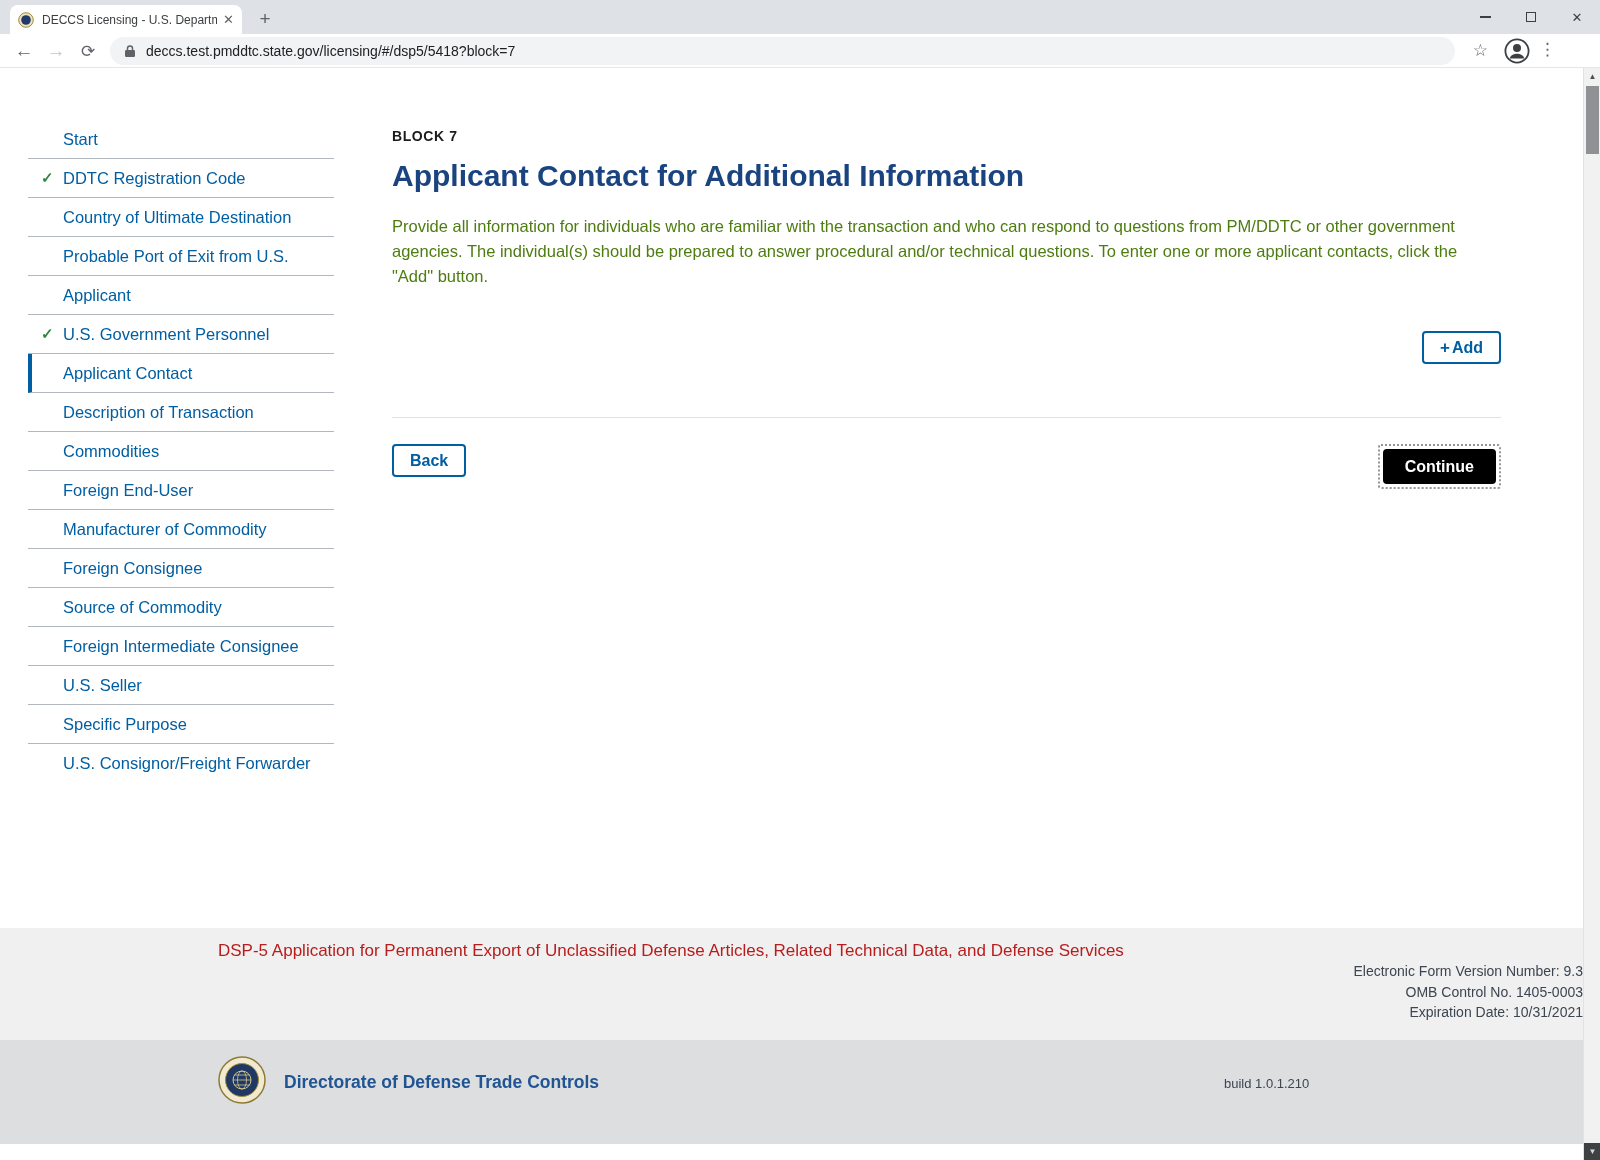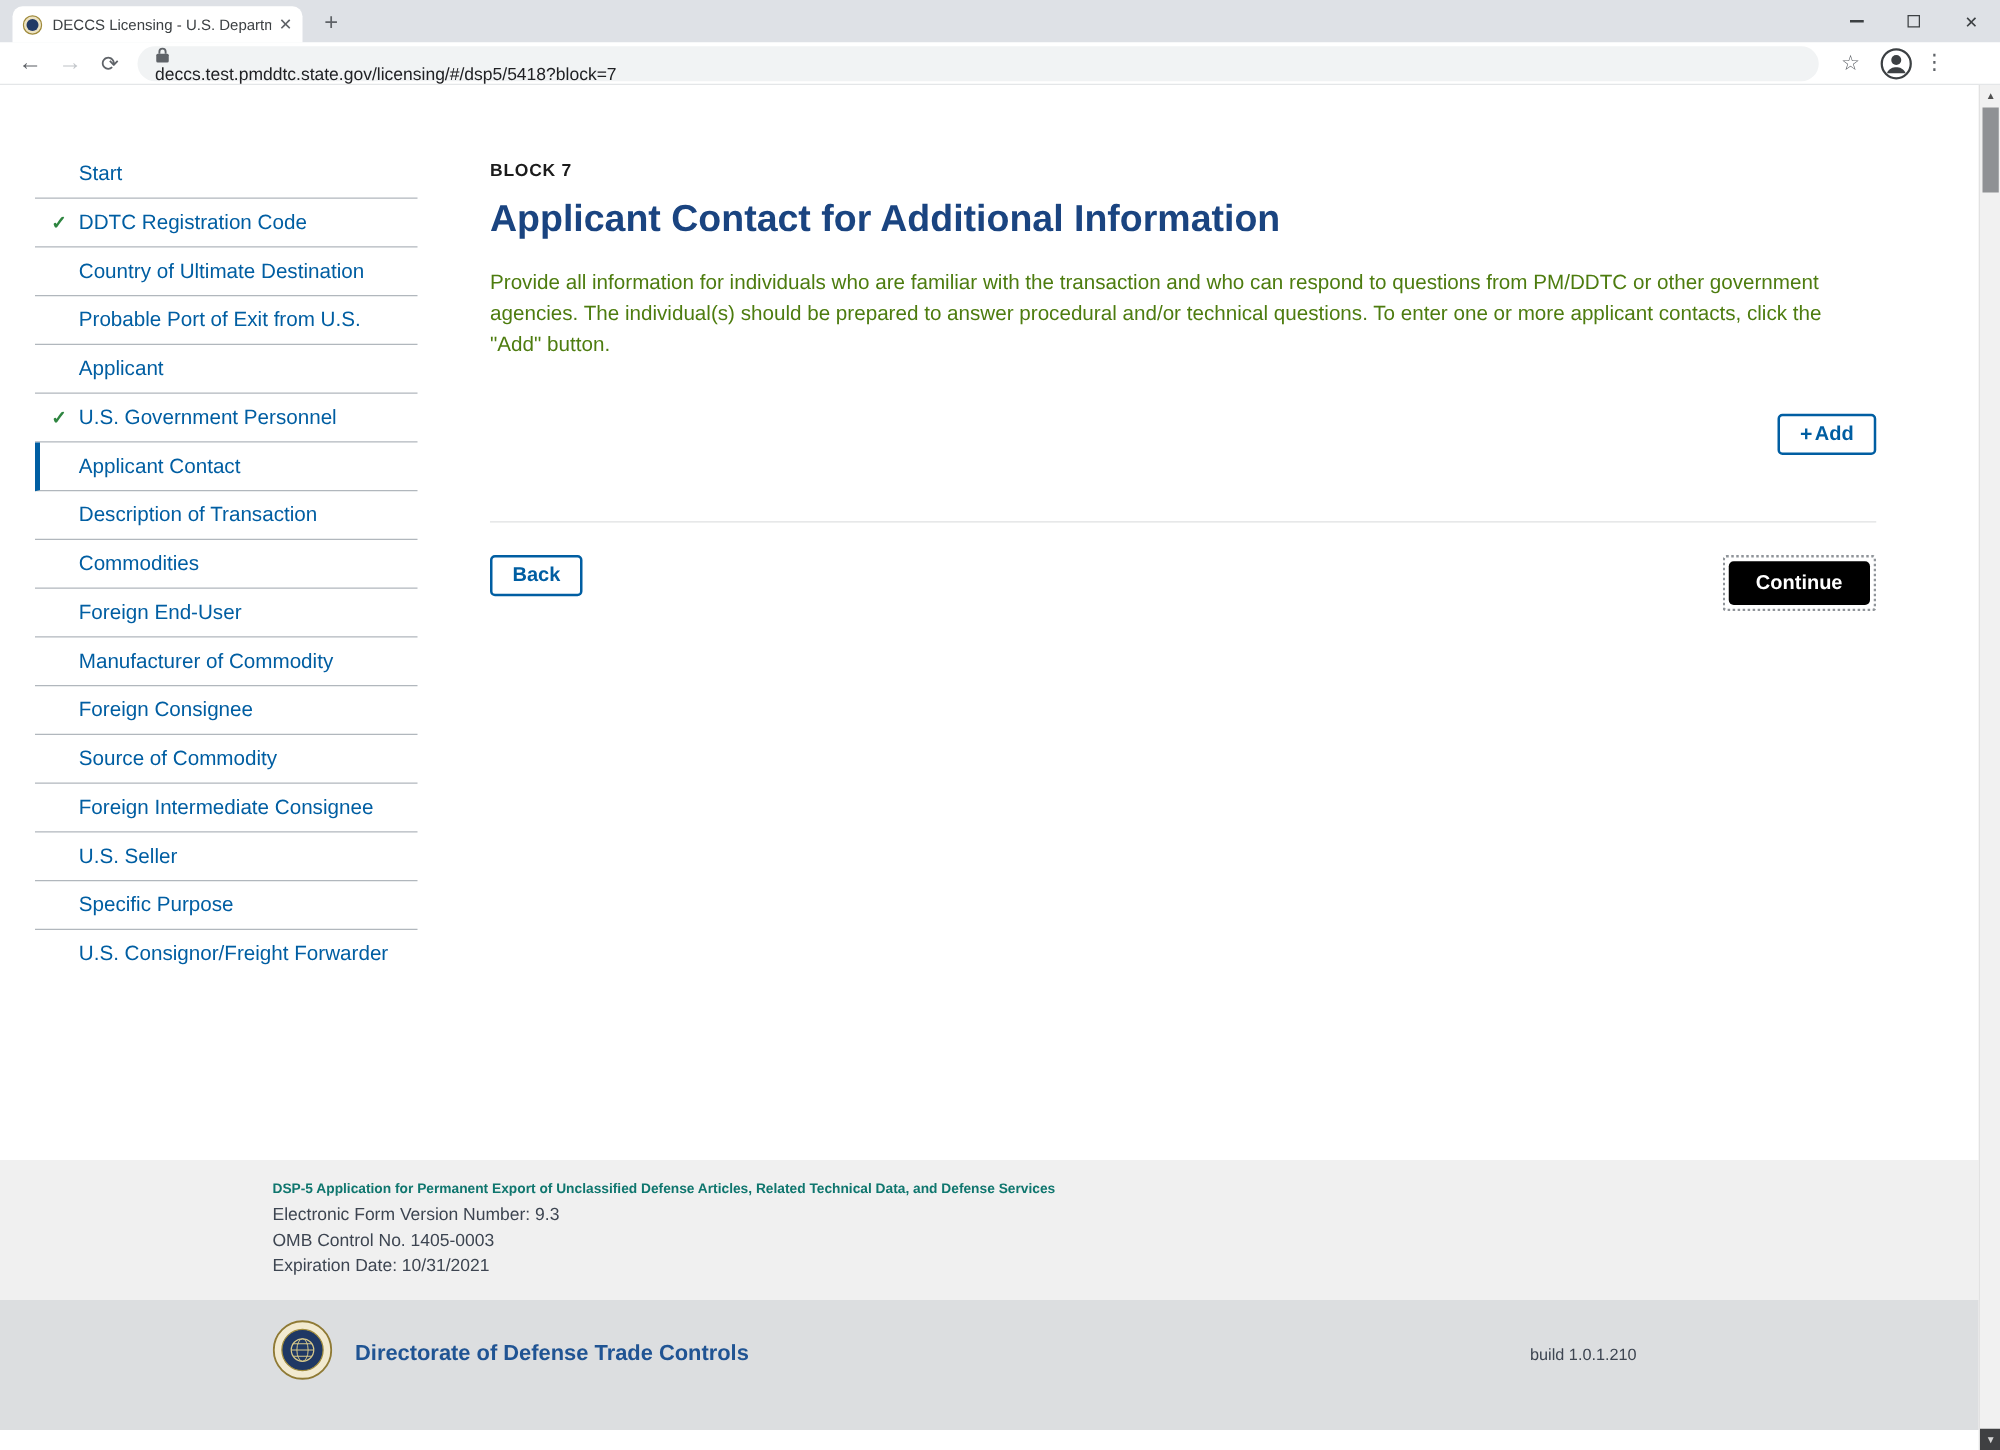--- a/index.html
+++ b/index.html
@@ -24,21 +24,21 @@
   .icon-close { font-size:13px; color:#3c4043; }
 
   .toolbar { position:absolute; top:34px; left:0; right:0; height:34px; background:#fff;
              border-bottom:1px solid #e4e6e8; }
   .nav-ic { position:absolute; top:3px; width:28px; height:28px; display:flex; align-items:center;
             justify-content:center; font-size:19px; color:#5f6368; }
   .nav-back { left:10px; }
   .nav-fwd  { left:42px; color:#c2c6ca; }
   .nav-reload { left:74px; font-size:17px; }
   .addressbar { position:absolute; left:110px; right:145px; top:3px; height:28px; background:#f1f3f4;
-                border-radius:14px; display:flex; padding:0 14px;flex-direction:column; }
+                border-radius:14px; display:flex; align-items:center; padding:0 14px; }
   .lock-wrap { display:flex; align-items:center; margin-right:10px; }
   .url-text { font-size:14px; color:#202124; white-space:nowrap; }
   .star-ic { position:absolute; right:112px; top:6px; font-size:17px; color:#5f6368; }
   .avatar { position:absolute; right:70px; top:4px; }
   .kebab { position:absolute; right:44px; top:5px; font-size:17px; color:#5f6368; letter-spacing:0; }
 
   
   .sidebar { position:absolute; left:28px; top:120px; width:306px; }
   .side-item { position:relative; height:39px; display:flex; align-items:center;
                border-bottom:1px solid #b1b7bd; padding-left:35px; cursor:pointer; }
@@ -60,22 +60,22 @@
   .divider { border-top:1px solid #dfe1e2; margin-top:53px; height:0; }
   .actions { display:flex; justify-content:space-between; align-items:flex-start; margin-top:26px; }
   .focus-ring { border:2px dotted #90959a; padding:3px; border-radius:3px; }
   .btn-primary { background:#000000; color:#fff; font-weight:bold; font-size:16px; border:none;
                  border-radius:4px; padding:8px 22px; font-family:"Liberation Sans", sans-serif;
                  cursor:pointer; line-height:19px; }
 
   
   .footer-info { position:absolute; left:0; right:17px; top:928px; height:112px; background:#f0f0f0;
                  padding:13px 0 0 218px; color:#3d4551; }
-  .fi-title { font-size:11px; font-weight:bold; color:#0f766e; line-height:20px; }
-  .fi-line { font-size:14px; line-height:20.5px; color:#3d4551; }
+  .fi-title { font-size:17px; font-weight:normal; color:#b91c1c; line-height:20px; }
+  .fi-line { font-size:14px; line-height:20.5px; color:#3d4551;text-align:right; }
   .footer-bottom { position:absolute; left:0; right:17px; top:1040px; height:104px; background:#dcdee0; }
   .seal { position:absolute; left:218px; top:16px; width:48px; height:48px; }
   .org-name { position:absolute; left:284px; top:32px; font-size:17.5px; font-weight:bold; color:#205493; }
   .build-tag { position:absolute; left:1224px; top:36px; font-size:13px; color:#3d4551; }
 
   
   .scrollbar { position:absolute; right:0; top:68px; bottom:0; width:17px; background:#f1f1f1;
                border-left:1px solid #e2e2e2; }
   .sb-arrow { position:absolute; left:0; width:17px; height:17px; text-align:center; font-size:8px;
               line-height:17px; color:#505050; }

